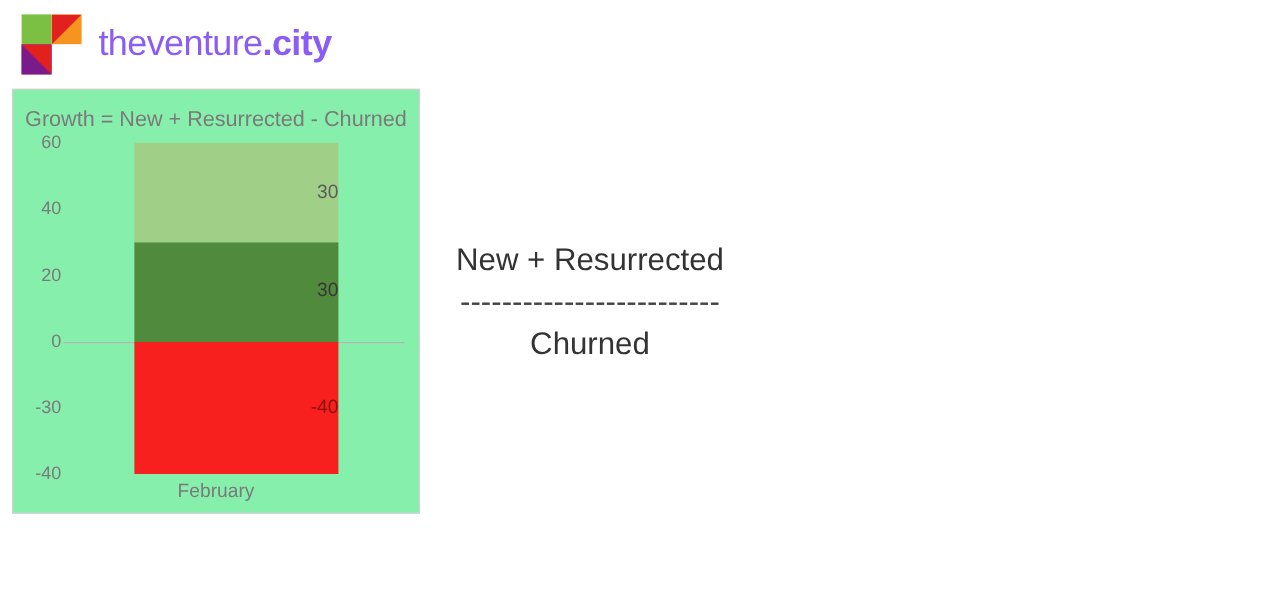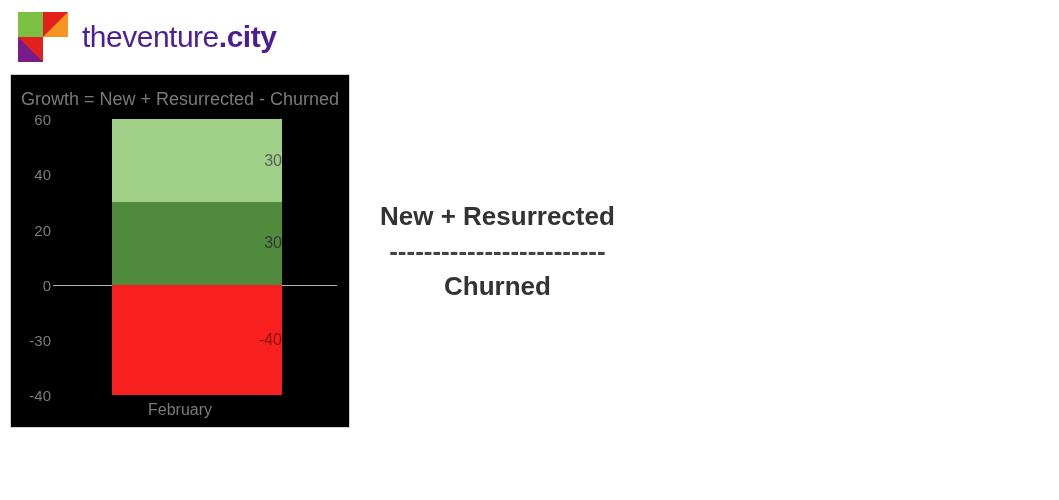--- a/index.html
+++ b/index.html
@@ -40,38 +40,38 @@
     .logo-overlay {
       position: absolute;
       width: 25px;
       height: 25px;
     }
     .lo-1 { top: 0; left: 25px; background: #e2201d; clip-path: polygon(0 0, 100% 0, 0 100%); }
     .lo-2 { top: 25px; left: 0; background: #7a1b8b; }
     .lo-3 { top: 25px; left: 0; background: #e2201d; clip-path: polygon(0 0, 100% 0, 100% 100%); }
     .brand {
       font-size: 30px;
-      color: #4c1d95;
+      color: #8b5cf6;
       font-weight: 400;
       letter-spacing: -0.5px;
     }
     .brand .bold {
       font-weight: 700;
     }
     .content {
       display: flex;
       align-items: center;
       gap: 30px;
       padding: 0 10px;
     }
     .chart-card {
       border: 1px solid #d0d0d0;
       width: 340px;
       padding: 12px 6px 8px 6px;
-      background: #000000;
+      background: #86efac;
     }
     .chart-title {
       text-align: center;
       font-size: 18px;
       color: #7a7a7a;
       line-height: 1.35;
       margin-bottom: 8px;
     }
     .chart-body {
       position: relative;
@@ -131,21 +131,20 @@
       text-align: center;
       font-size: 16px;
       color: #7a7a7a;
     }
     .formula {
       font-size: 26px;
       color: #333;
       display: flex;
       align-items: center;
       gap: 10px;
-      font-weight: bold;
     }
     .fraction {
       display: flex;
       flex-direction: column;
       align-items: center;
       line-height: 1.35;
     }
     .divider-line {
       font-size: 26px;
       letter-spacing: 0;

